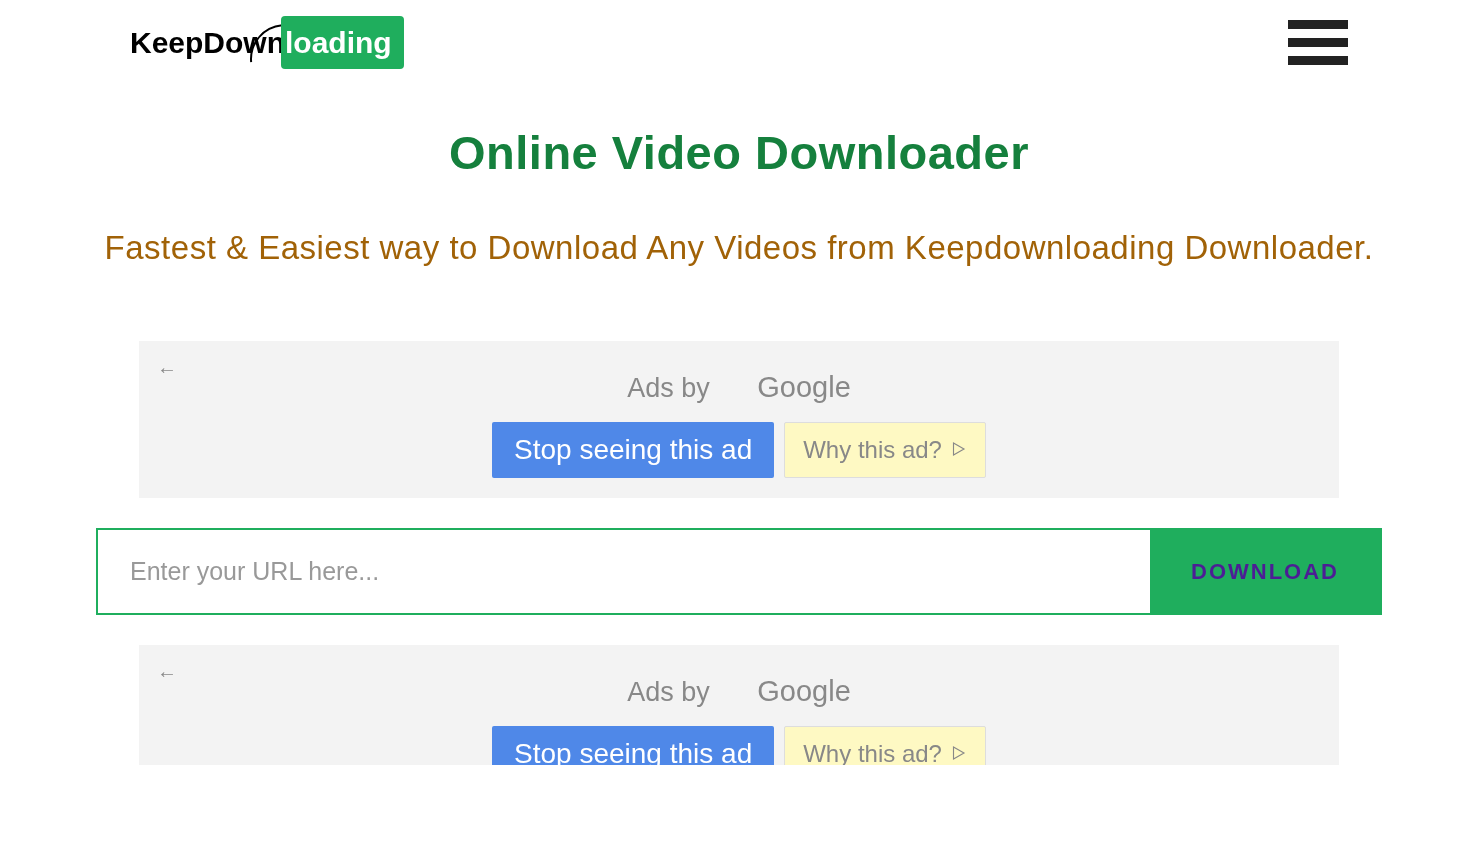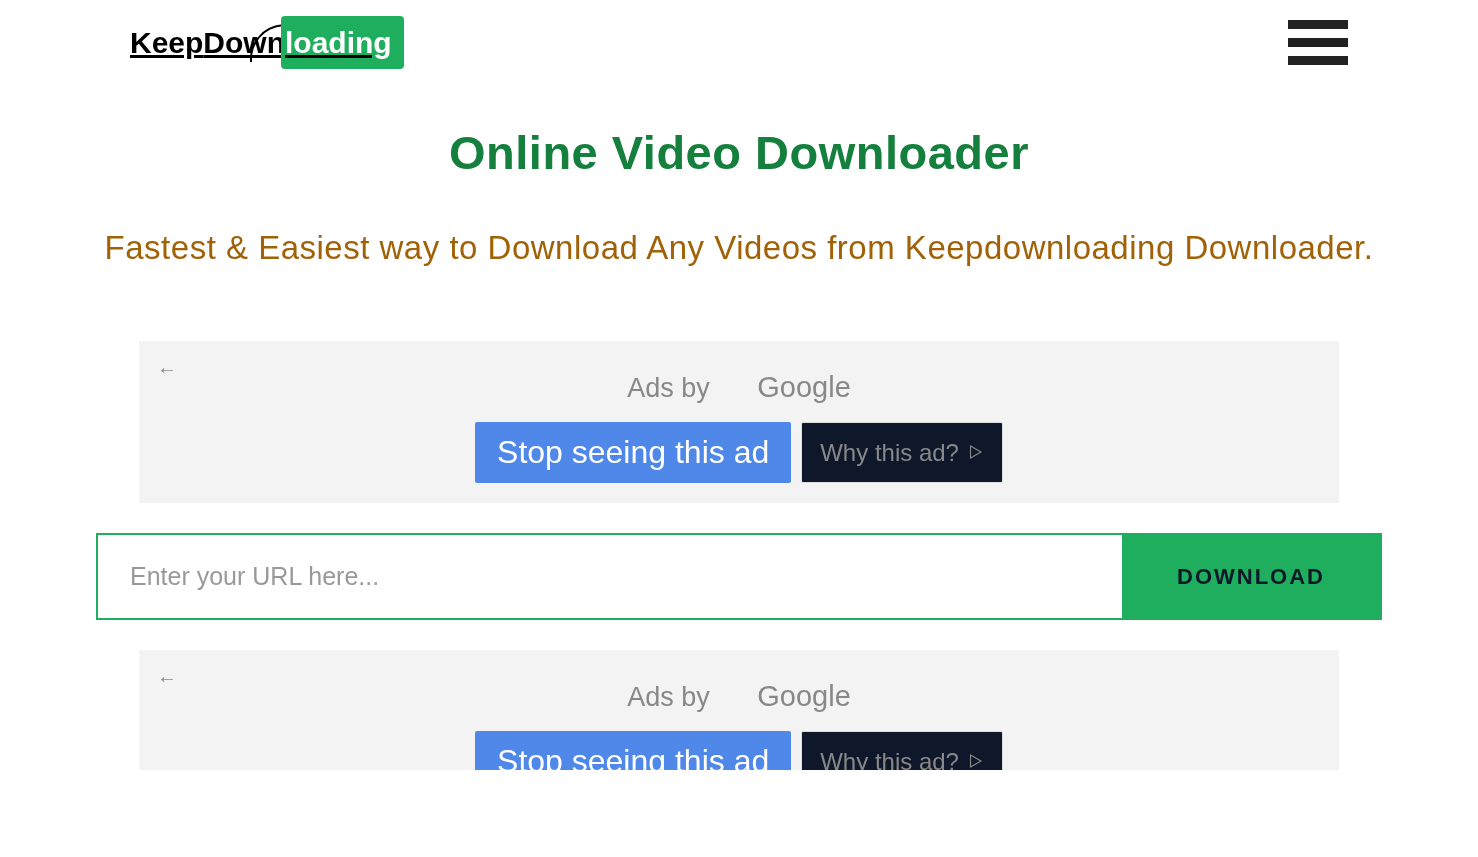--- a/index.html
+++ b/index.html
@@ -17,21 +17,20 @@
     .header {
       display: flex;
       justify-content: space-between;
       align-items: center;
       padding: 20px 130px 20px 130px;
     }
     .logo {
       display: flex;
       align-items: center;
       position: relative;
-      text-decoration: underline;
     }
     .logo-text {
       font-size: 30px;
       font-weight: bold;
       color: #000;
       position: relative;
       z-index: 2;
     }
     .logo-text .keep {
       color: #000;
@@ -119,27 +118,27 @@
     .ad-buttons {
       display: flex;
       justify-content: center;
       gap: 10px;
     }
     .btn-stop {
       background: #4f88e8;
       color: #fff;
       border: none;
       padding: 12px 22px;
-      font-size: 32px;
+      font-size: 28px;
       cursor: pointer;
       font-family: Arial, sans-serif;
       border-radius: 2px;
     }
     .btn-why {
-      background: #0f172a;
+      background: #fef9c3;
       color: #888;
       border: 1px solid #ddd;
       padding: 12px 18px;
       font-size: 24px;
       cursor: pointer;
       display: flex;
       align-items: center;
       gap: 7px;
       font-family: Arial, sans-serif;
       border-radius: 2px;
@@ -160,23 +159,23 @@
       border: none;
       outline: none;
       color: #8b5cf6;
       font-family: Verdana, Geneva, sans-serif;
     }
     .url-input::placeholder {
       color: #999;
     }
     .download-btn {
       background: #1fae5d;
-      color: #0f172a;
+      color: #4c1d95;
       border: none;
-      padding: 0 55px;
+      padding: 0 41px;
       font-size: 22px;
       font-weight: bold;
       letter-spacing: 2px;
       cursor: pointer;
       font-family: Verdana, Geneva, sans-serif;
     }
     .ad-container-2 {
       background: #f3f3f3;
       margin: 30px auto 0;
       width: 1200px;

